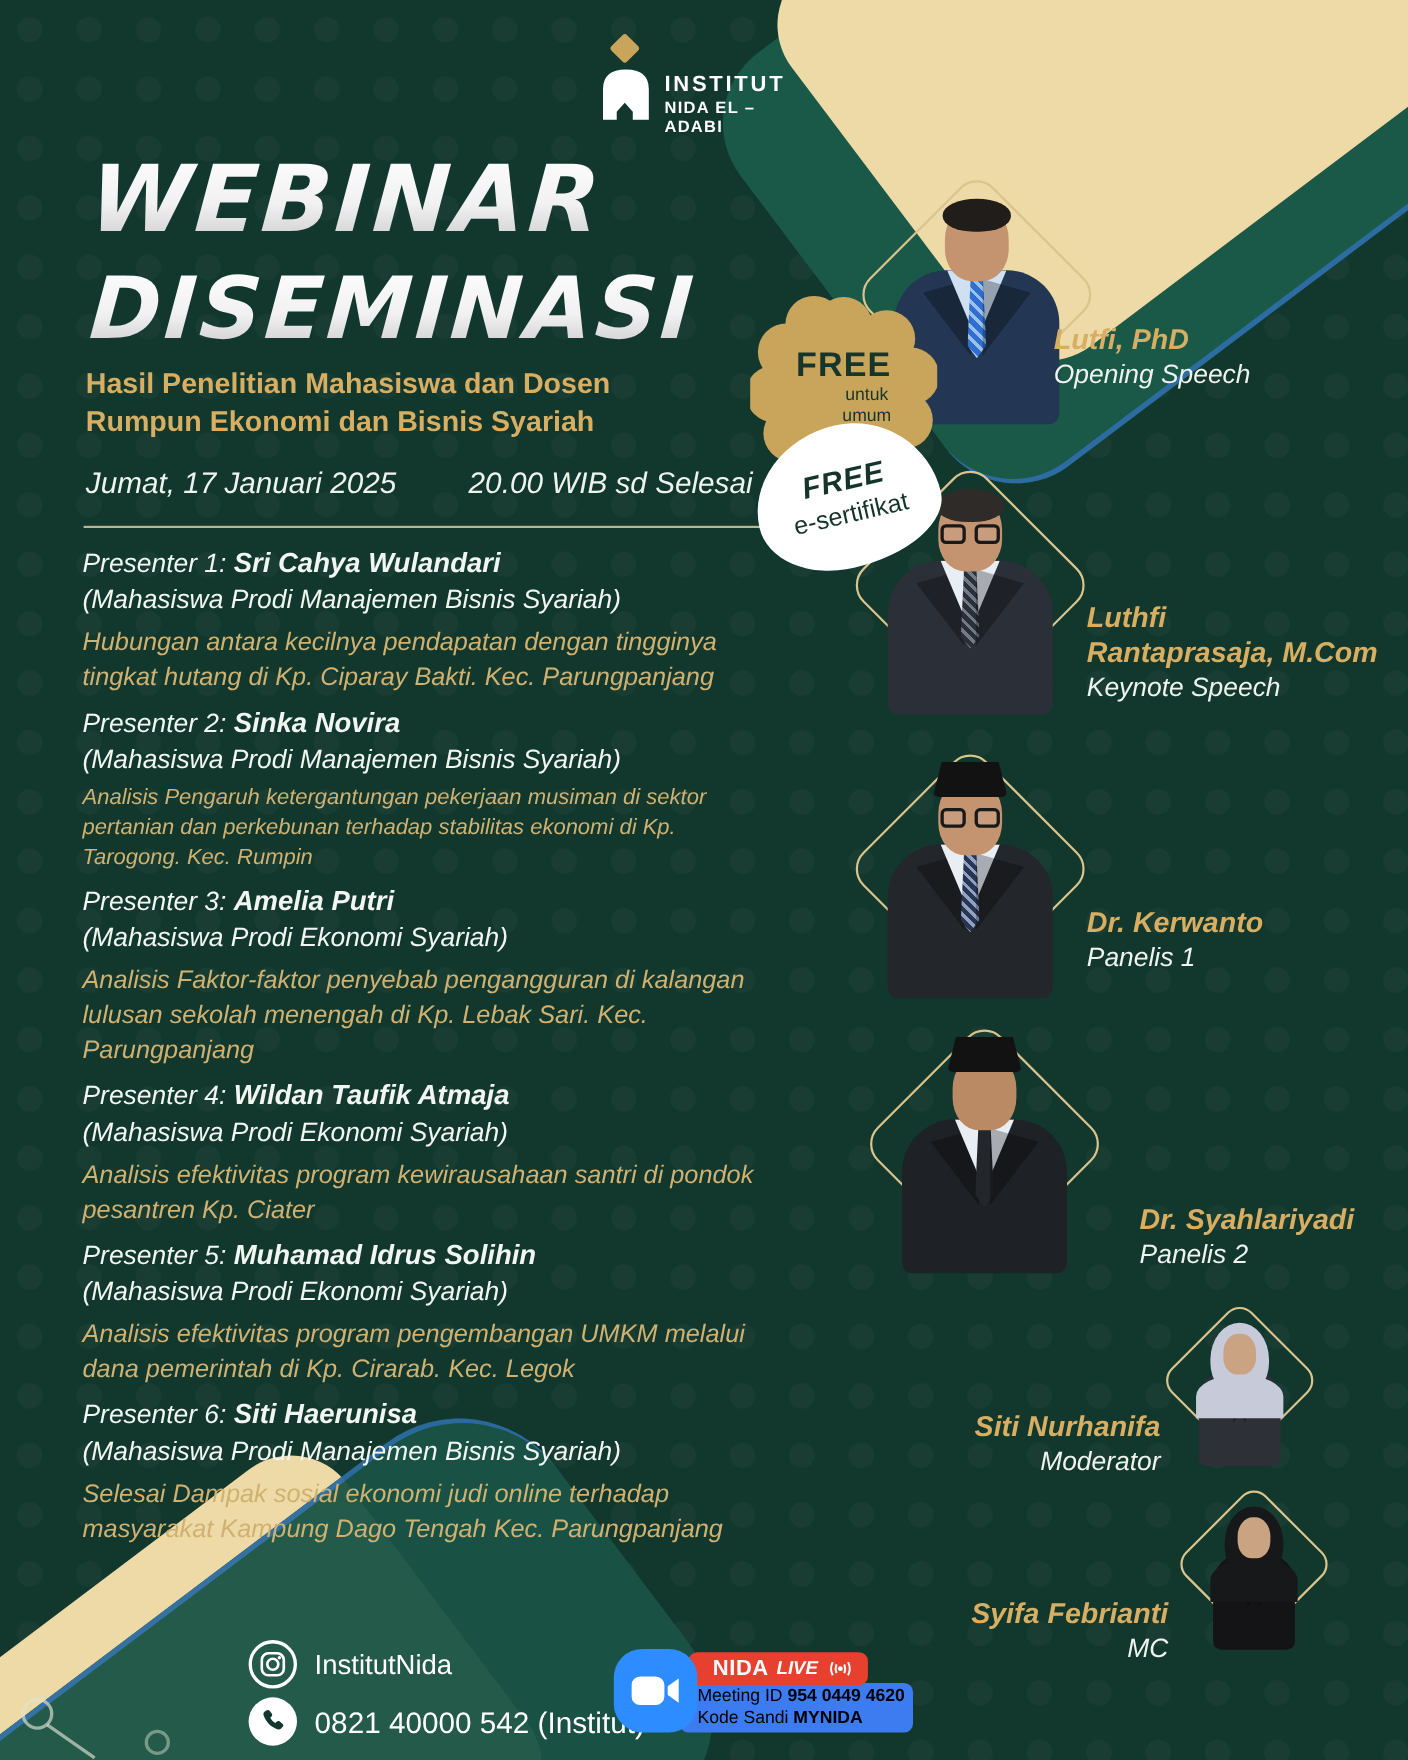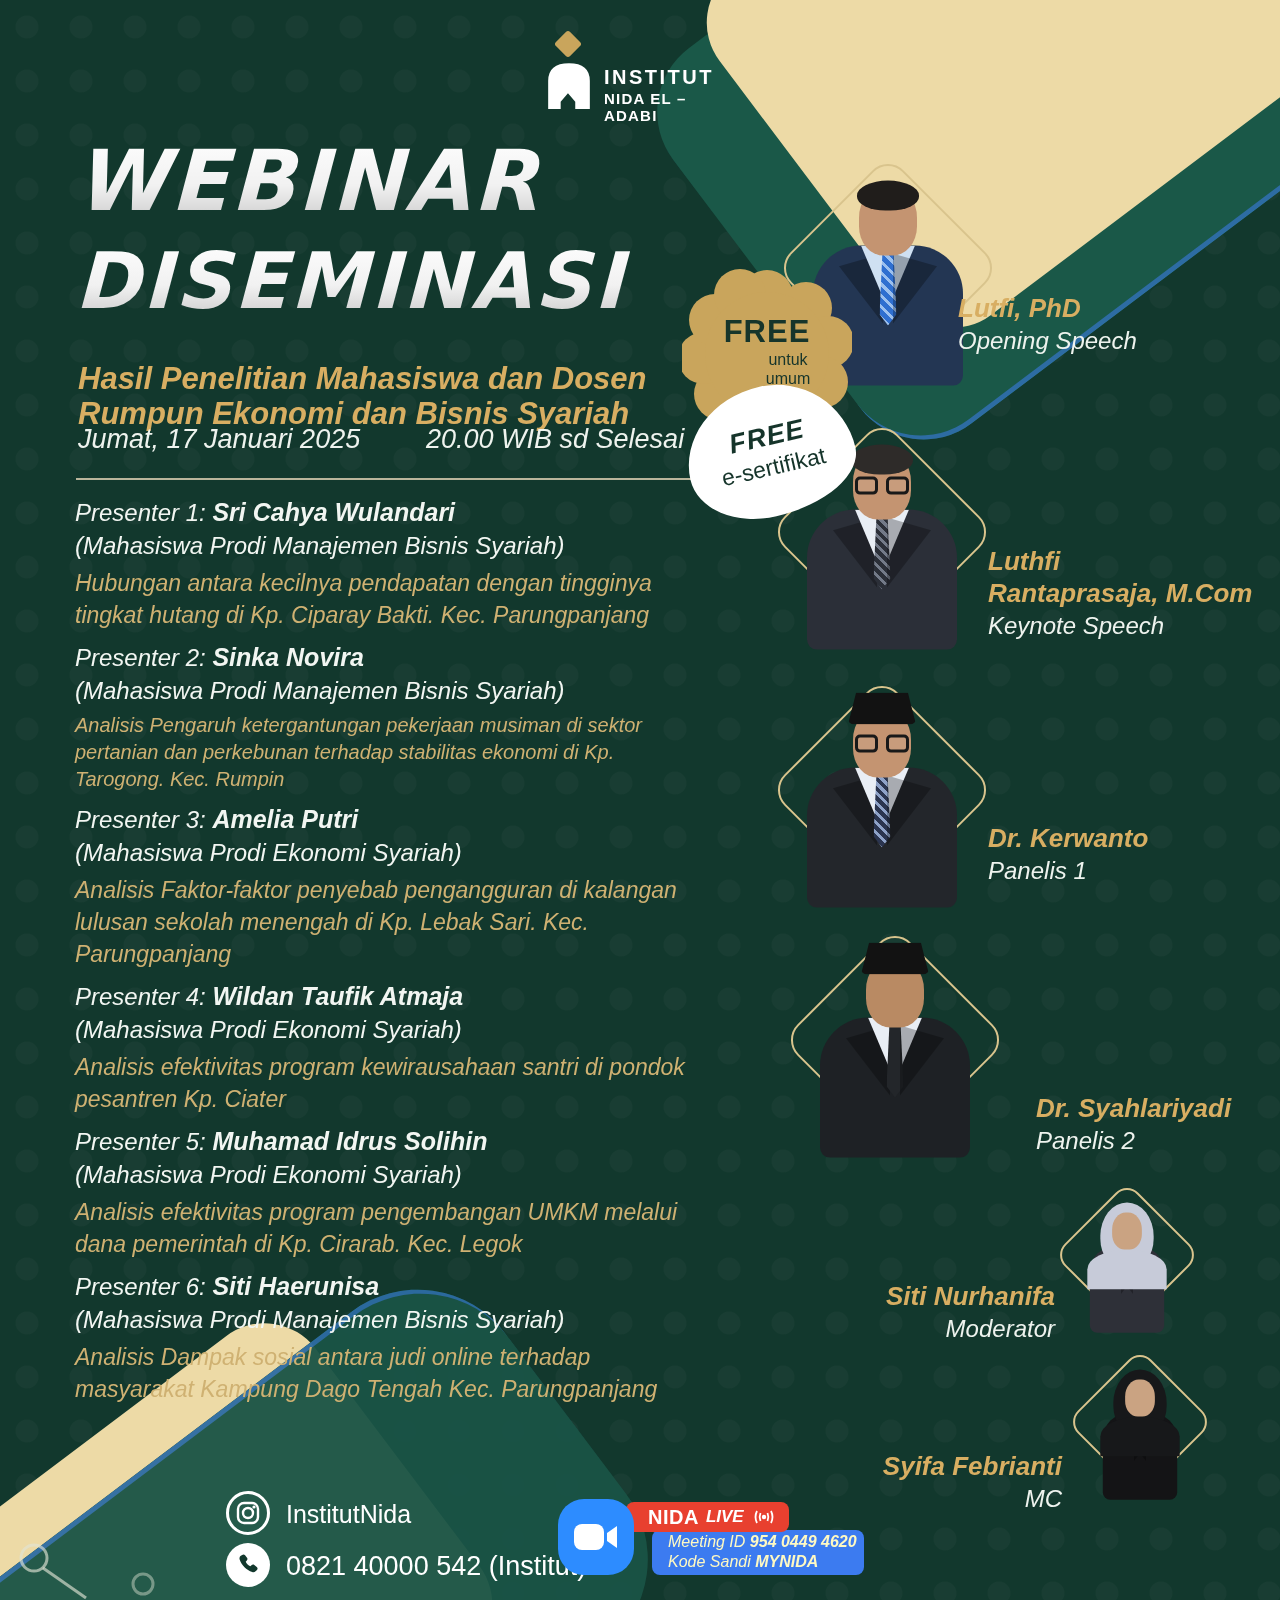--- a/index.html
+++ b/index.html
@@ -26,22 +26,22 @@
   .logo-text{position:absolute;left:60px;top:36px;color:#fff;}
   .logo-line1{font-size:20px;font-weight:bold;letter-spacing:2.5px;}
   .logo-line2{font-size:15px;font-weight:bold;letter-spacing:1.2px;margin-top:1px;}
   
   .title{position:absolute;left:82px;font-weight:900;font-style:italic;
     font-family:"DejaVu Sans",sans-serif;letter-spacing:3px;transform:skewX(-4deg);
     background:linear-gradient(180deg,#ffffff 0%,#f1f1f1 55%,#c4c4c4 100%);
     -webkit-background-clip:text;background-clip:text;color:transparent;}
   .title-1{top:132px;font-size:84px;}
   .title-2{top:236px;font-size:78px;}
-  .subtitle{position:absolute;left:78px;top:361px;color:#d8ae62;font-weight:bold;font-style:italic;
-    font-size:31px;line-height:35px;}
+  .subtitle{position:absolute;left:78px;top:331px;color:#d8ae62;font-weight:bold;
+    font-size:26px;line-height:35px;}
   .date-row{position:absolute;left:78px;top:424px;color:#eef3ee;font-style:italic;font-size:27px;}
   .time{position:absolute;left:348px;top:0;white-space:nowrap;text-align:center;}
   .divider{position:absolute;left:76px;top:478px;width:628px;height:2px;background:#b9b59b;}
   
   .presenters{position:absolute;left:75px;top:496px;width:614px;}
   .p-block{margin-bottom:10px;}
   .p-head{color:#f2f6f2;font-style:italic;font-size:24px;line-height:33px;}
   .p-name{font-weight:bold;font-size:25px;}
   .p-prodi{color:#f2f6f2;font-style:italic;font-size:24px;line-height:33px;}
   .p-topic{margin-top:5px;color:#cfb172;font-style:italic;font-size:23px;line-height:32px;}
@@ -108,22 +108,22 @@
   .phone-icon{left:226px;top:1543px;background:#fff;display:flex;align-items:center;justify-content:center;}
   .foot-text{position:absolute;color:#fff;}
   .insta-text{left:286px;top:1500px;font-size:25px;}
   .phone-text{left:286px;top:1551px;font-size:27px;}
   .zoom-app{position:absolute;left:558px;top:1499px;width:76px;height:76px;border-radius:26px;background:#2d8cff;
     display:flex;align-items:center;justify-content:center;z-index:3;}
   .zoom-live-pill{position:absolute;left:626px;top:1502px;height:30px;padding:0 12px 0 22px;background:#e8402f;
     border-radius:8px;display:flex;align-items:center;gap:7px;z-index:2;}
   .zl-brand{color:#fff;font-weight:900;font-size:20px;letter-spacing:.5px;}
   .zl-live{color:#fff;font-weight:bold;font-style:italic;font-size:17px;}
-  .zoom-info-pill{position:absolute;left:652px;top:1530px;width:212px;height:45px;background:#3c7bf0;
-    border-radius:8px;padding:2px 0 0 16px;box-sizing:border-box;color:#fef9c3;z-index:1;font-style:italic;}
+  .zoom-info-pill{position:absolute;left:618px;top:1530px;width:212px;height:45px;background:#3c7bf0;
+    border-radius:8px;padding:2px 0 0 16px;box-sizing:border-box;color:#000000;z-index:1;}
   .zi-line{font-size:16px;line-height:20px;}
   .zi-line b{font-weight:bold;}
 </style>
 </head>
 <body>
 
 <div class="poster">
 
   <div class="deco tr-teal"></div>
   <div class="deco tr-cream"></div>
@@ -180,21 +180,21 @@
       <div class="p-topic">Analisis efektivitas program kewirausahaan santri di pondok pesantren Kp. Ciater</div>
     </div>
     <div class="p-block">
       <div class="p-head"><span>Presenter 5:</span> <span class="p-name">Muhamad Idrus Solihin</span></div>
       <div class="p-prodi">(Mahasiswa Prodi Ekonomi Syariah)</div>
       <div class="p-topic">Analisis efektivitas program pengembangan UMKM melalui dana pemerintah di Kp. Cirarab. Kec. Legok</div>
     </div>
     <div class="p-block">
       <div class="p-head"><span>Presenter 6:</span> <span class="p-name">Siti Haerunisa</span></div>
       <div class="p-prodi">(Mahasiswa Prodi Manajemen Bisnis Syariah)</div>
-      <div class="p-topic">Analisis Dampak sosial antara judi online terhadap masyarakat Kampung Dago Tengah Kec. Parungpanjang</div>
+      <div class="p-topic">Selesai Dampak sosial ekonomi judi online terhadap masyarakat Kampung Dago Tengah Kec. Parungpanjang</div>
     </div>
   </div>
 
   <div class="speaker-photo" style="left:808px;top:188px;">
     <div class="diamond"></div>
     <div class="avatar man-suit-blue">
       <div class="av-body">
           <div class="av-shirt"></div>
           <div class="av-tie"></div>
         </div>

